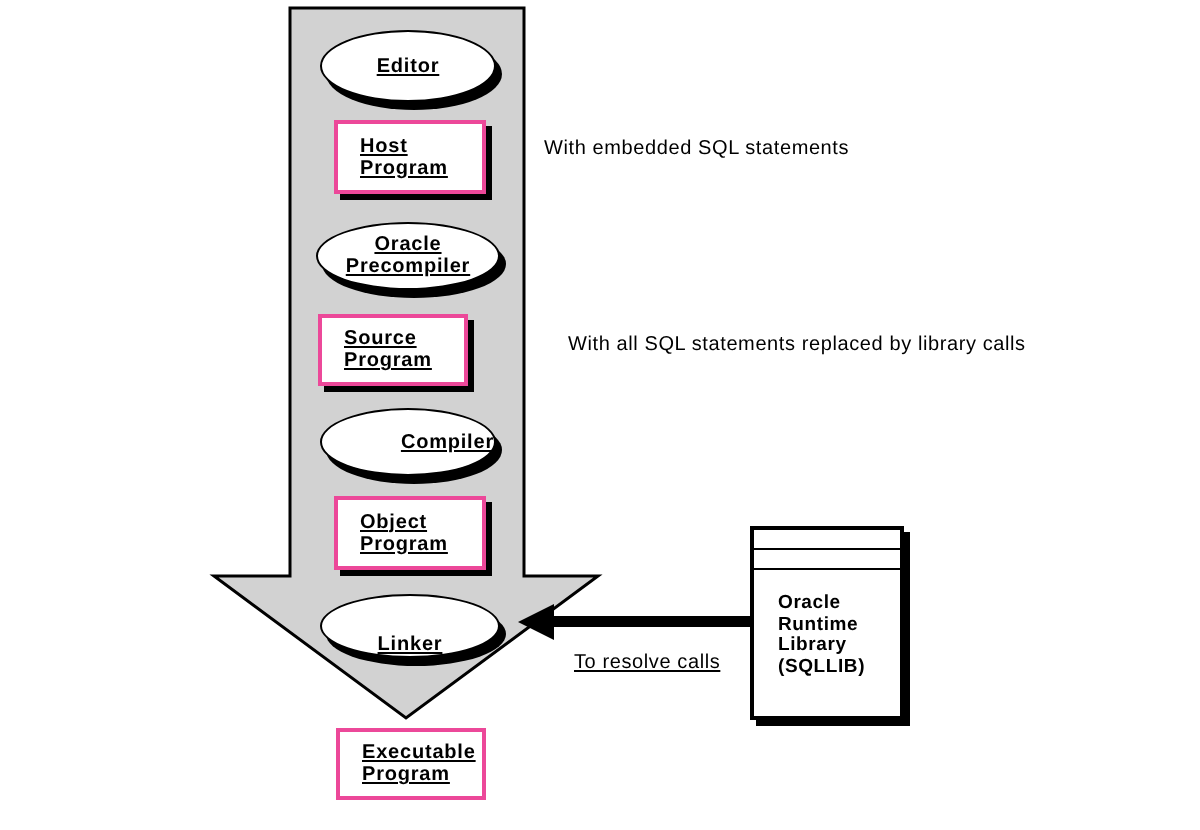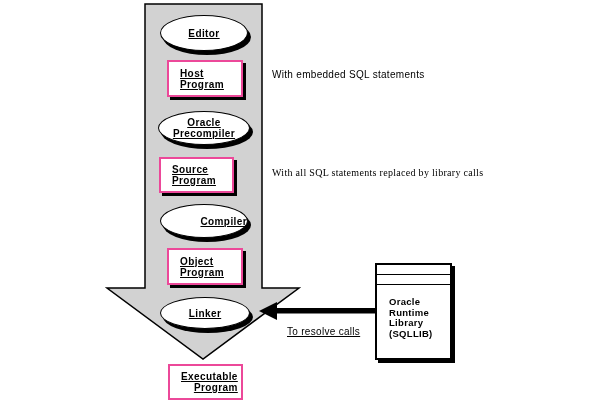--- a/index.html
+++ b/index.html
@@ -28,21 +28,21 @@
     border: 1.5px solid #000000;
     border-radius: 50%;
     box-shadow: 3px 4px 0 #000000;
     text-align: center;
   }
   .rect {
     border: 2px solid #ec4899;
     box-shadow: 3px 3px 0 #000000;
     justify-content: flex-start;
   }
-  .rect.noshadow { box-shadow: none; text-align: right; }
+  .rect.noshadow { box-shadow: none; }
   .shape-label {
     font-size: 10px;
     font-weight: bold;
     line-height: 11px;
     letter-spacing: 0.4px;
     white-space: pre-line;
     color: #000000;
     text-decoration: underline;
   }
   .rect .shape-label { padding-left: 11px; }
@@ -110,35 +110,35 @@
 
   <div class="shape ellipse" style="left:160px; top:204px; width:88px; height:34px;justify-content:flex-end;">
     <span class="shape-label">Compiler</span>
   </div>
 
   <div class="shape rect" style="left:167px; top:248px; width:76px; height:37px;">
     <span class="shape-label">Object
 Program</span>
   </div>
 
-  <div class="shape ellipse" style="left:160px; top:297px; width:90px; height:32px;">
+  <div class="shape ellipse" style="left:160px; top:297px; width:90px; height:32px;align-items:flex-end;">
     <span class="shape-label">Linker</span>
   </div>
 
   <div class="shape rect noshadow" style="left:168px; top:364px; width:75px; height:36px;">
     <span class="shape-label">Executable
 Program</span>
   </div>
 
   <div class="library-box">
     <div class="library-row"></div>
     <div class="library-row"></div>
     <div class="library-label">Oracle
 Runtime
 Library
 (SQLLIB)</div>
   </div>
 
   <div class="annotation" style="left:272px; top:69px;">With embedded SQL statements</div>
-  <div class="annotation" style="left:272px; top:167px;font-family:Liberation Serif, serif;">With all SQL statements replaced by library calls</div>
+  <div class="annotation" style="left:284px; top:167px;">With all SQL statements replaced by library calls</div>
   <div class="annotation" style="left:287px; top:326px;text-decoration:underline;">To resolve calls</div>
 
 </div>
 
 </body></html>

